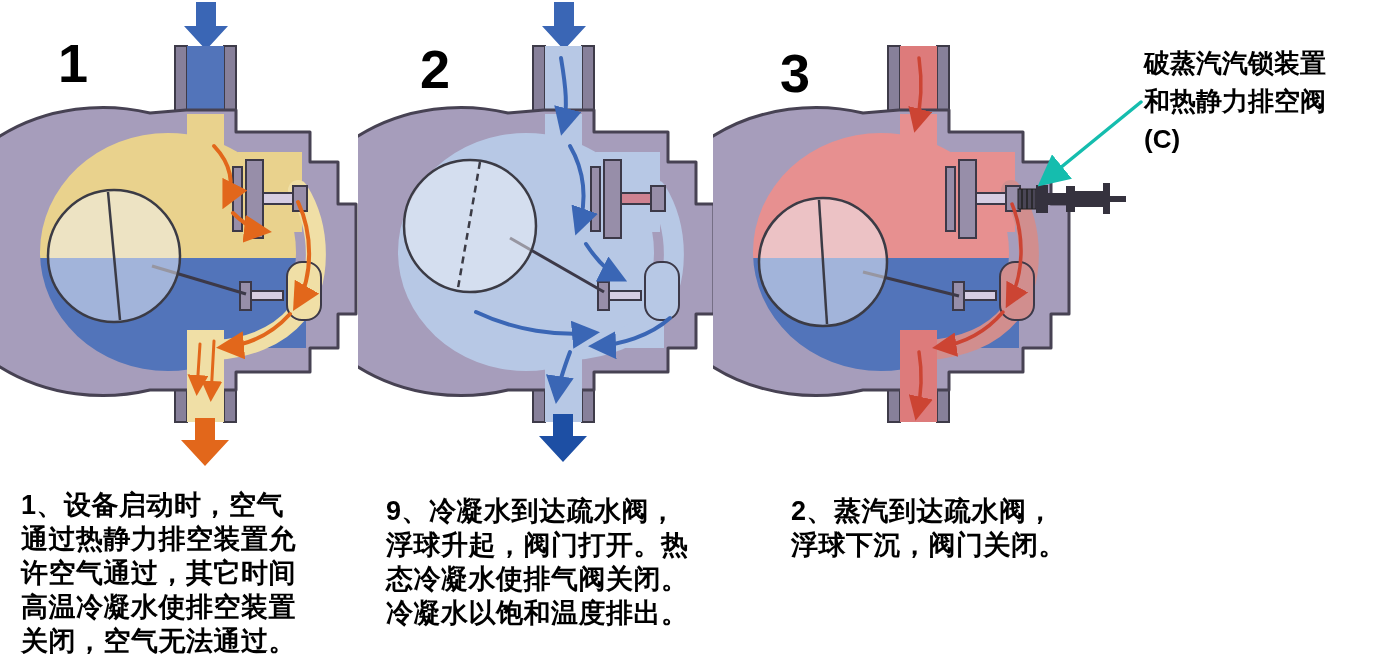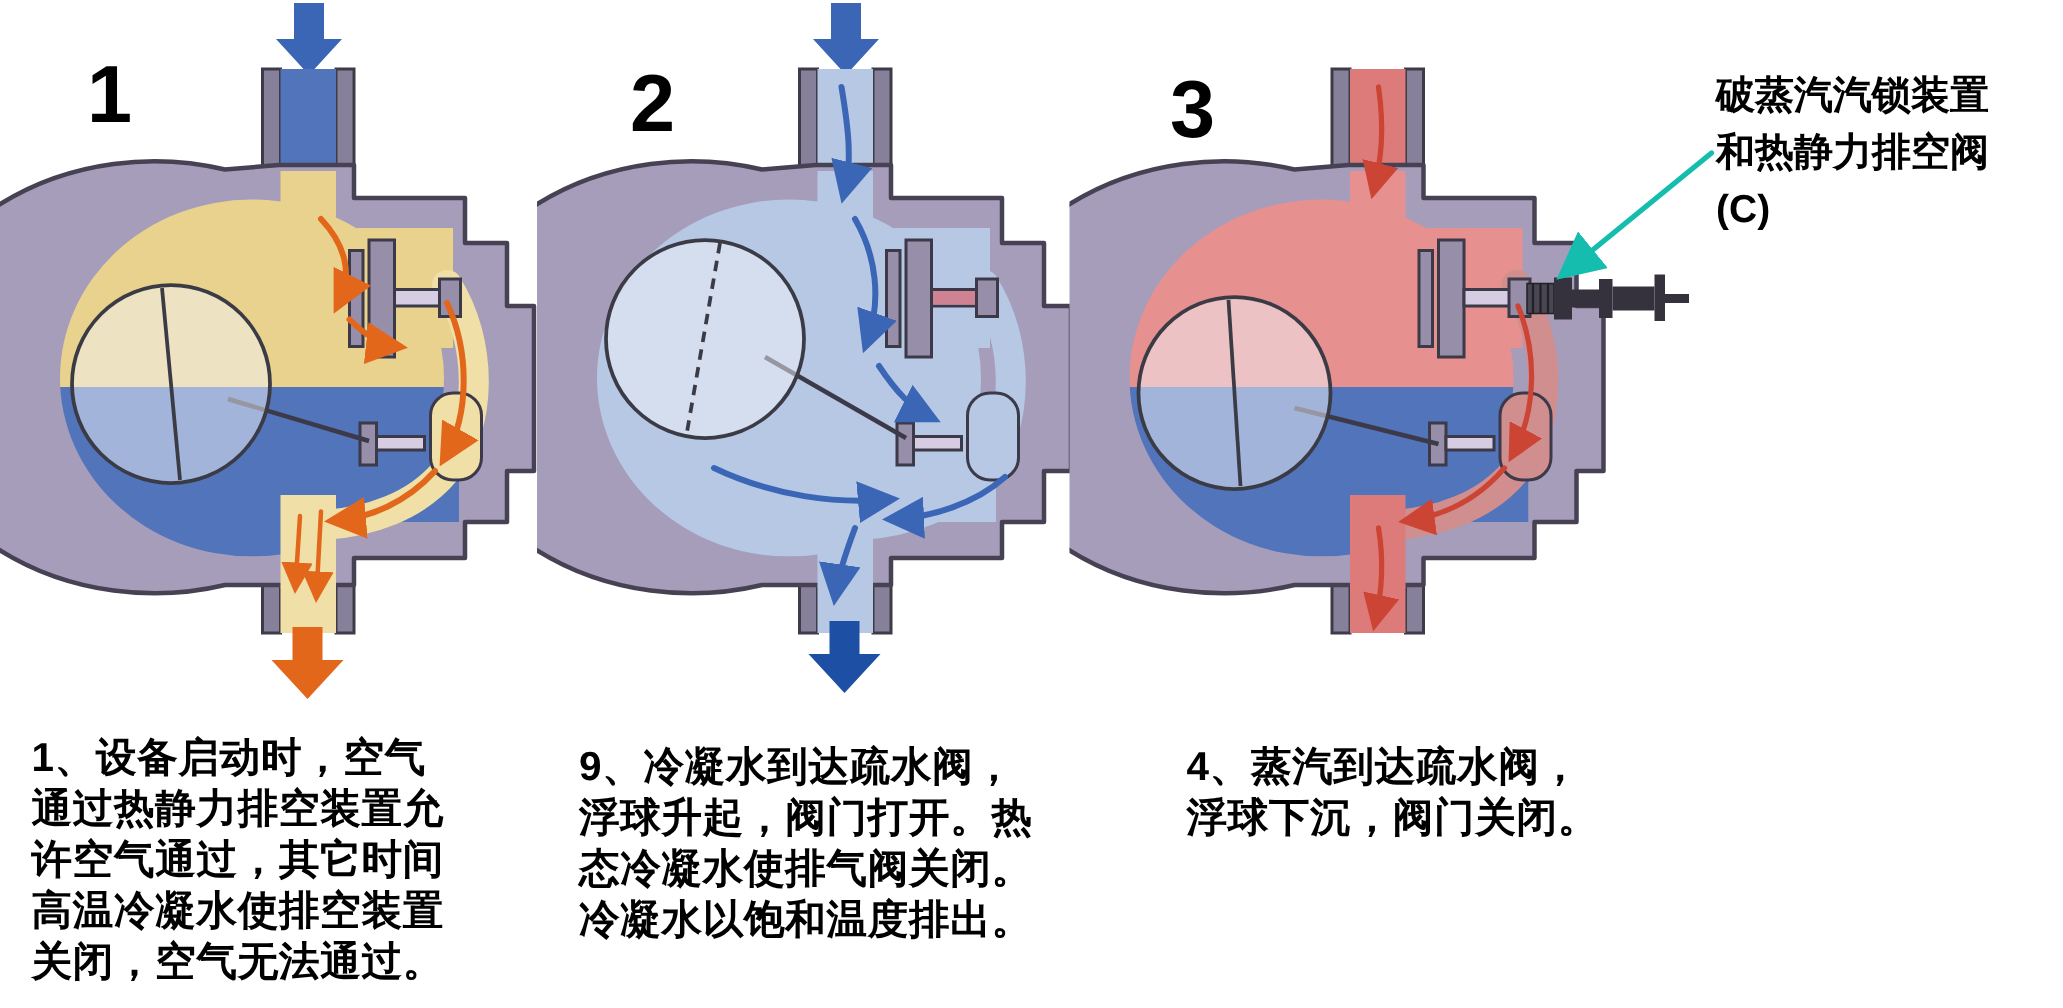--- a/index.html
+++ b/index.html
@@ -166,16 +166,16 @@
 
   <div id="cap1" class="caption">1、设备启动时，空气
 通过热静力排空装置允
 许空气通过，其它时间
 高温冷凝水使排空装置
 关闭，空气无法通过。</div>
   <div id="cap2" class="caption">9、冷凝水到达疏水阀，
 浮球升起，阀门打开。热
 态冷凝水使排气阀关闭。
 冷凝水以饱和温度排出。</div>
-  <div id="cap3" class="caption">4、蒸汽到达疏水阀，
+  <div id="cap3" class="caption">2、蒸汽到达疏水阀，
 浮球下沉，阀门关闭。</div>
 
 </div>
 
 </body></html>

